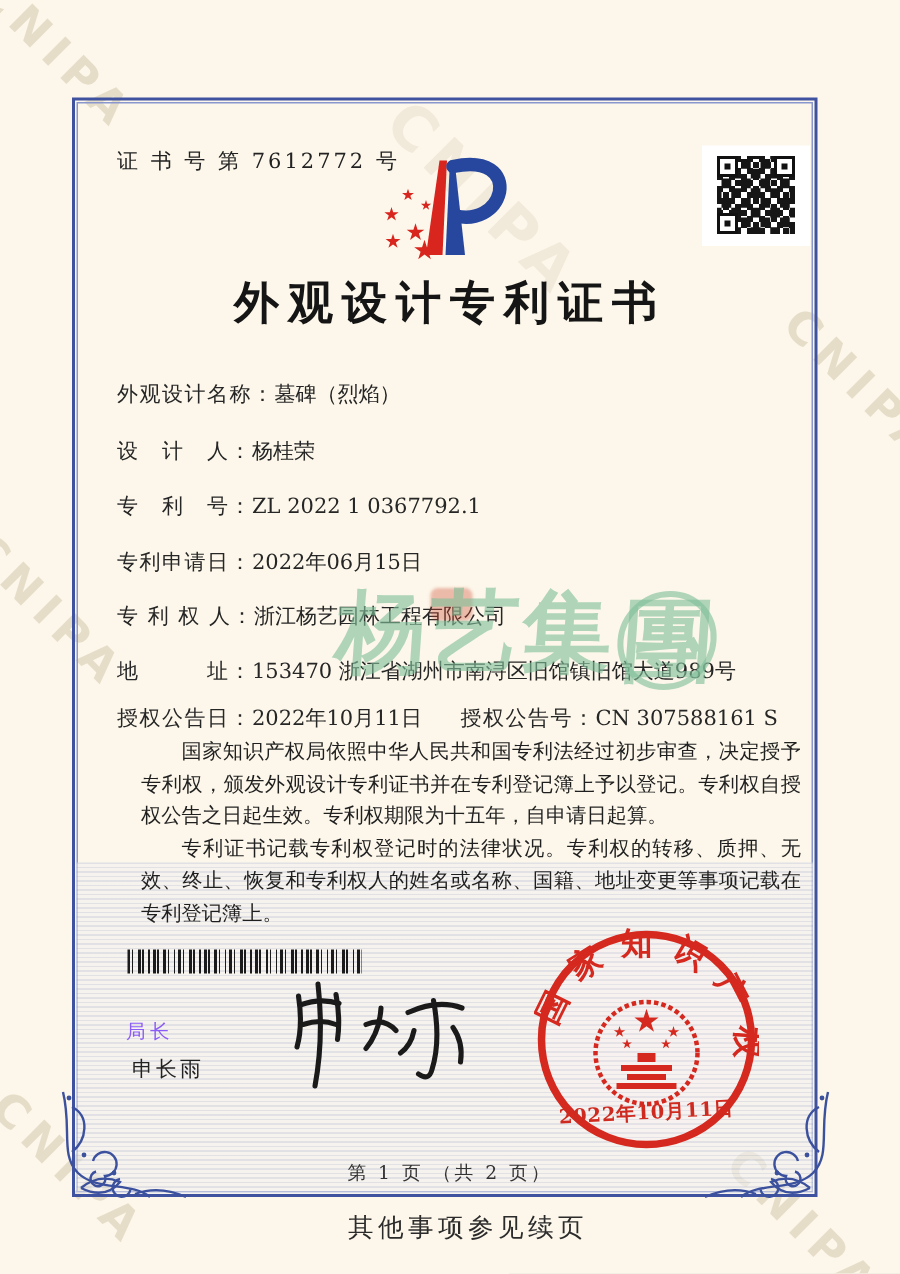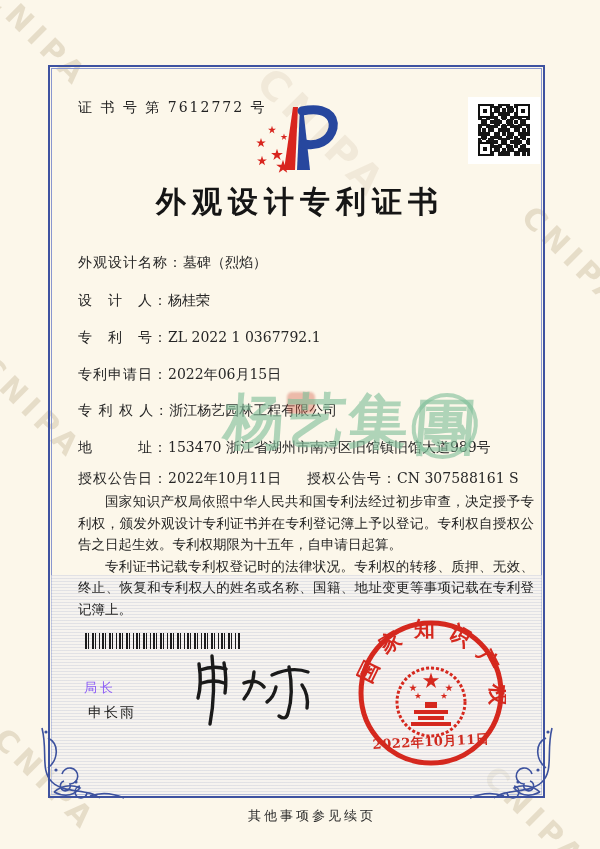--- a/index.html
+++ b/index.html
@@ -54,21 +54,21 @@
     position:absolute; left:0; right:0; top:182px; text-align:center;
     font-size:30px; font-weight:bold; letter-spacing:6px; color:#151515;
   }
 
   .row { position:absolute; left:78px; font-size:14px; color:#262626; white-space:nowrap; }
   .row .lbl { letter-spacing:1px; }
   .grant-no { position:absolute; left:229px; top:0; white-space:nowrap; }
 
   .paras { position:absolute; left:78px; top:491px; width:456px;
     font-size:13.5px; line-height:21.5px; text-align:justify; color:#1f1f1f; }
-  .paras p { text-indent:2em; }
+  .paras p { text-indent:2em;margin-left:16px; }
 
   .barcode { position:absolute; left:85px; top:633px; width:156px; height:16px;
     background:repeating-linear-gradient(90deg,
       #1b1b1b 0 2px, transparent 2px 3px, #1b1b1b 3px 4px, transparent 4px 7px,
       #1b1b1b 7px 9px, transparent 9px 10px, #1b1b1b 10px 11px, transparent 11px 14px,
       #1b1b1b 14px 15px, transparent 15px 17px); }
 
   .sig-title { position:absolute; left:84px; top:679px; font-size:13px; letter-spacing:3px; color:#8b5cf6; }
   .sig-name  { position:absolute; left:88px; top:704px; font-size:14px; letter-spacing:2px; color:#222; }
   .signature { position:absolute; left:172px; top:652px; }
@@ -87,21 +87,21 @@
     border-radius:50%; width:66px; height:66px; line-height:60px; text-align:center;
     vertical-align:-6px; margin-left:2px; }
 
   .flourish { position:absolute; top:726px; }
   .fl-left { left:36px; }
   .fl-right { left:458px; transform:scaleX(-1); }
 
   .page-info { position:absolute; left:0; right:0; top:774px; text-align:center;
     font-size:12.5px; letter-spacing:2px; color:#333; }
   .cont-note { position:absolute; left:0; right:0; top:807px; text-align:center;
-    font-size:13px; letter-spacing:3px; color:#2b2b2b;padding-left:24px; }
+    font-size:17px; letter-spacing:3px; color:#2b2b2b;padding-left:24px; }
 </style>
 </head>
 <body>
 
 <div class="page">
 
   <div class="wm wm1">CNIPA</div>
   <div class="wm wm2">CNIPA</div>
   <div class="wm wm3">CNIPA</div>
   <div class="wm wm4">CNIPA</div>
@@ -248,15 +248,16 @@
       <path d="M18,66 q12,-10 26,-4 q-10,12 -26,4"></path>
       <path d="M54,70 q16,-6 34,2"></path>
     </g>
     <g fill="#3c519e">
       <circle cx="10" cy="6" r="1.6"></circle>
         <circle cx="20" cy="44" r="1.6"></circle>
         <circle cx="40" cy="56" r="1.6"></circle>
     </g>
   </svg>
 
+  <div class="page-info">第 1 页 （共 2 页）</div>
   <div class="cont-note">其他事项参见续页</div>
 
 </div>
 
 </body></html>

